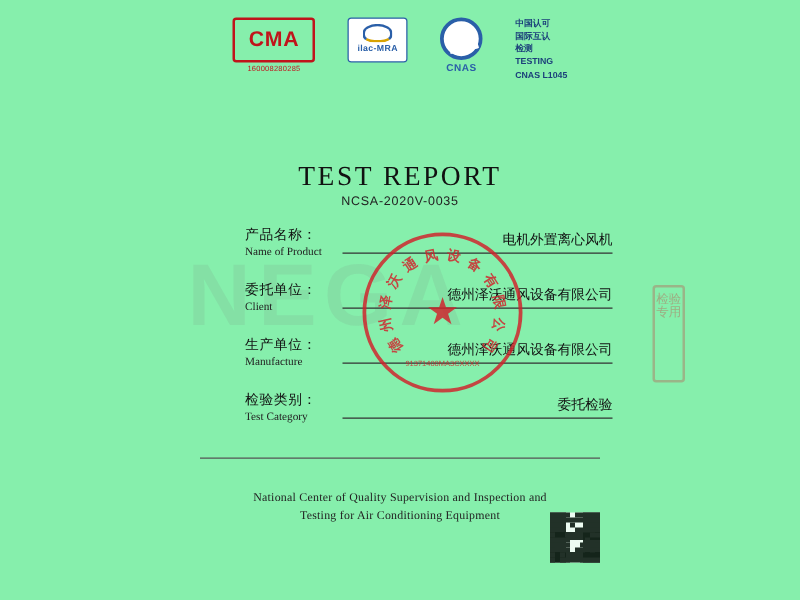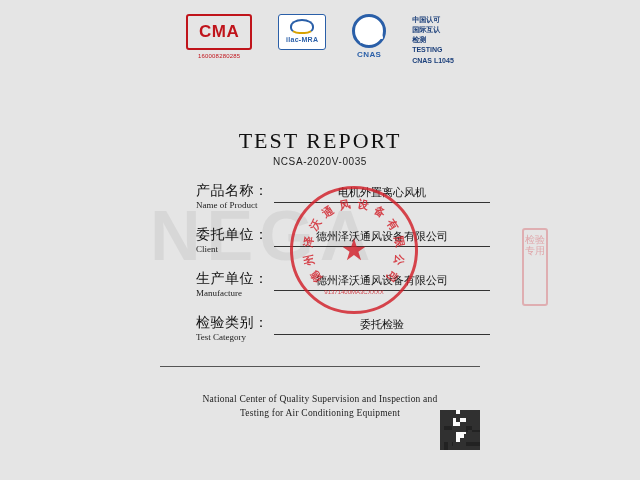--- a/index.html
+++ b/index.html
@@ -11,21 +11,21 @@
     width: 640px;
     height: 480px;
     overflow: hidden;
     font-family: "Liberation Serif", serif;
     color: #1a1a1a;
   }
   .page {
     position: relative;
     width: 640px;
     height: 480px;
-    background: #e5e5e5;
+    background: #86efac;
   }
 
   
   .marks {
     position: absolute;
     top: 14px;
     left: 0;
     width: 640px;
     height: 66px;
     display: flex;
@@ -231,39 +231,39 @@
   }
   .field-label {
     position: absolute;
     left: 0;
     top: 0;
     width: 74px;
     line-height: 1.25;
   }
   .label-cn {
     font-family: "Liberation Serif", serif;
-    font-size: 14px;
+    font-size: 11px;
     color: #111111;
     letter-spacing: 0.5px;
     white-space: nowrap;
   }
   .label-en {
     font-family: "Liberation Serif", serif;
     font-size: 9px;
     color: #222222;
     white-space: nowrap;
   }
   .field-value {
     position: absolute;
     left: 78px;
     top: 0;
     width: 216px;
     height: 20px;
     border-bottom: 1px solid #333333;
-    text-align: center;
+    text-align: right;
     font-family: "Liberation Serif", serif;
     font-size: 11px;
     color: #111111;
     line-height: 20px;
     white-space: nowrap;
     overflow: hidden;
   }
 
   
   .seal {

